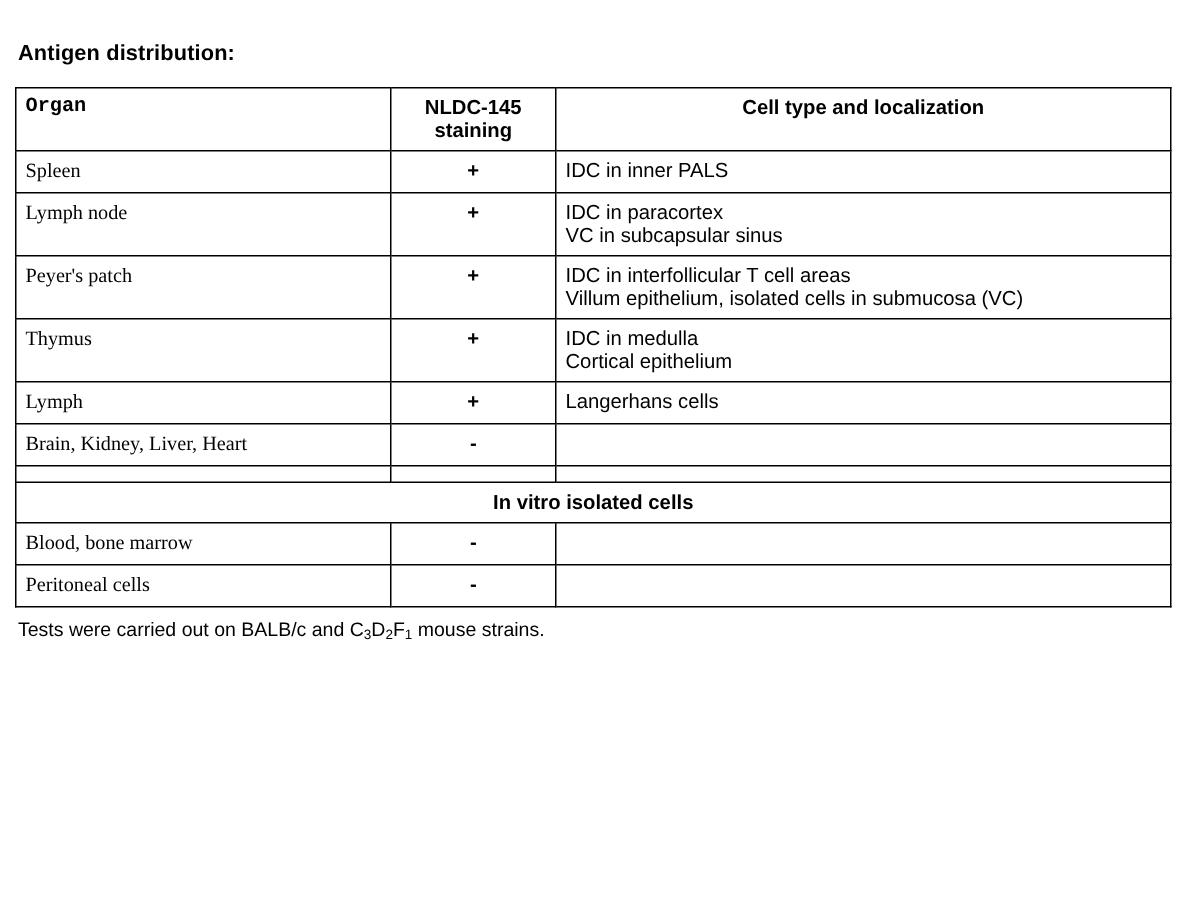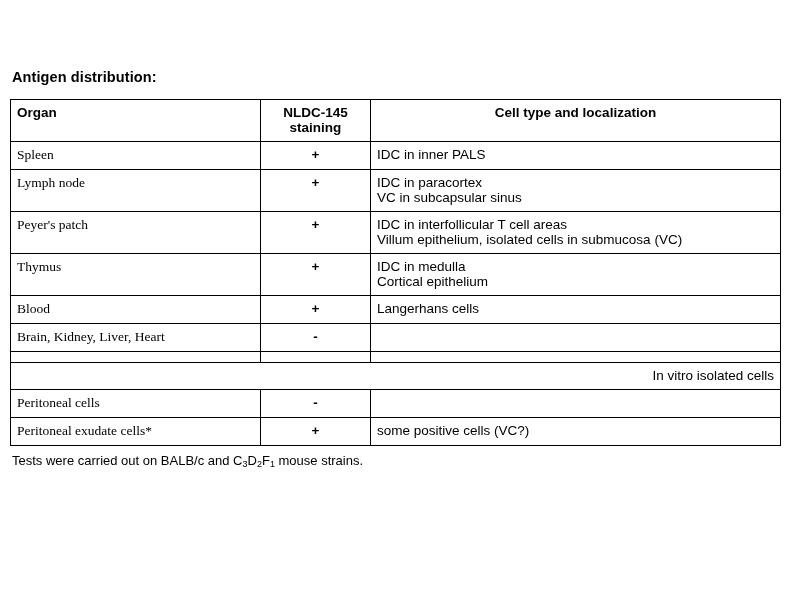--- a/index.html
+++ b/index.html
@@ -13,21 +13,20 @@
     font-family: "Liberation Sans", sans-serif;
     color: #000000;
     overflow: hidden;
   }
   .page {
     position: relative;
     width: 800px;
     height: 456px;
     box-sizing: border-box;
     padding: 28px 30px 0 10px;
-    margin-top: 41px;
   }
   .doc-title {
     font-size: 14.5px;
     font-weight: bold;
     margin: 0 0 14px 2px;
     letter-spacing: 0.1px;
   }
   table.antigen-table {
     border-collapse: collapse;
     width: 770px;
@@ -42,38 +41,38 @@
   col.c-organ { width: 250px; }
   col.c-stain { width: 110px; }
   col.c-cell   { width: 410px; }
 
   thead th {
     font-weight: bold;
     font-size: 13.5px;
     padding-top: 9px;
     padding-bottom: 12px;
   }
-  th.h-organ { text-align: left; }
+  th.h-organ { text-align: left; font-family: Liberation Mono, monospace; }
   th.h-stain { text-align: center; }
   th.h-cell  { text-align: center; }
 
   td.organ { text-align: left; font-family: Liberation Serif, serif; }
   td.stain { text-align: center; font-weight: bold; }
   td.cell  { text-align: left; }
 
   td.tall { padding-bottom: 14px; }
   .line2 { display: block; }
 
   tr.spacer td {
     height: 10px;
     padding: 0;
   }
   td.section {
-    font-weight: normal;
-    text-align: right;
+    font-weight: bold;
+    text-align: center;
   }
 
   .footnotes {
     margin: 6px 0 0 2px;
     font-size: 13px;
     line-height: 1.35;
   }
   .footnotes div { white-space: nowrap; }
   sub { font-size: 9px; vertical-align: baseline; position: relative; top: 2px; }
 </style>
@@ -131,21 +130,21 @@
       <tr>
         <td class="organ tall">Thymus</td>
         <td class="stain tall">+</td>
         <td class="cell tall">
           <span class="line2">IDC in medulla</span>
           <span class="line2">Cortical epithelium</span>
         </td>
       </tr>
 
       <tr>
-        <td class="organ">Blood</td>
+        <td class="organ">Lymph</td>
         <td class="stain">+</td>
         <td class="cell">
           <span class="line2">Langerhans cells</span>
         </td>
       </tr>
 
       <tr>
         <td class="organ">Brain, Kidney, Liver, Heart</td>
         <td class="stain">-</td>
         <td class="cell">
@@ -156,36 +155,36 @@
       <tr class="spacer">
         <td></td>
         <td></td>
         <td></td>
       </tr>
 
       <tr>
         <td class="section" colspan="3">In vitro isolated cells</td>
       </tr>
 
+      <tr>
+        <td class="organ">Blood, bone marrow</td>
+        <td class="stain">-</td>
+        <td class="cell">
+          <span class="line2"></span>
+        </td>
+      </tr>
 
       <tr>
         <td class="organ">Peritoneal cells</td>
         <td class="stain">-</td>
         <td class="cell">
           <span class="line2"></span>
         </td>
       </tr>
 
-      <tr>
-        <td class="organ">Peritoneal exudate cells*</td>
-        <td class="stain">+</td>
-        <td class="cell">
-          <span class="line2">some positive cells (VC?)</span>
-        </td>
-      </tr>
 
     </tbody>
   </table>
 
   <div class="footnotes">
     <div><span>Tests were carried out on BALB/c and C</span><sub>3</sub><span>D</span><sub>2</sub><span>F</span><sub>1</sub><span> mouse strains.</span></div>
   </div>
 
 </div>
 

